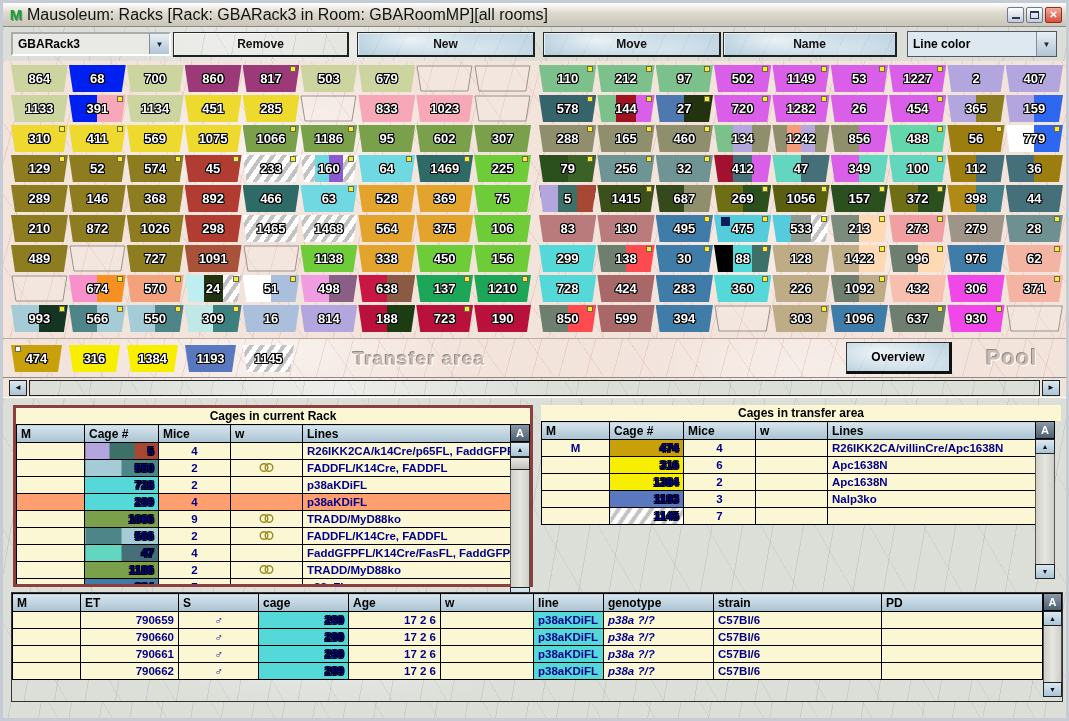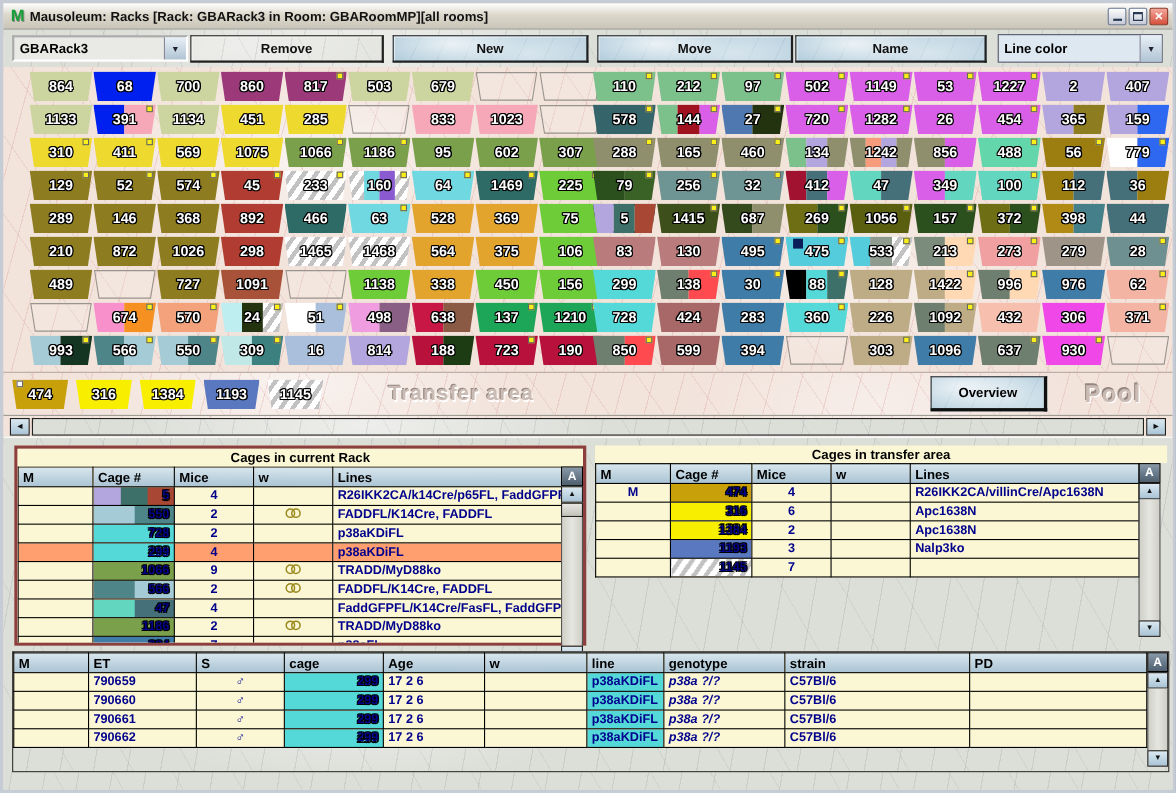--- a/index.html
+++ b/index.html
@@ -19,21 +19,21 @@
     repeating-linear-gradient(60deg, rgba(130,140,135,.12) 0 1px, transparent 1px 47px),
     radial-gradient(ellipse 320px 110px at 30% 40%, rgba(255,255,255,.5), transparent 70%);}
   .marble-blue{background-color:#b7d0de;background-image:
     radial-gradient(ellipse 90px 30px at 30% 30%, rgba(255,255,255,.7), transparent 70%),
     radial-gradient(ellipse 120px 40px at 70% 70%, rgba(255,255,255,.45), transparent 70%),
     repeating-linear-gradient(115deg, rgba(90,130,160,.15) 0 1px, transparent 1px 22px);}
 
   
   .titlebar{height:24px;background:linear-gradient(180deg,#ffffff,#dcd8cc 45%,#c9c5b9);display:flex;align-items:center;padding:0 4px;border-bottom:1px solid #8a8a86;}
   .app-icon{color:#17a038;font-weight:bold;font-size:15px;width:18px;text-align:center;text-shadow:1px 1px 0 #2226;}
-  .title-text{font-size:12px;font-weight:bold;color:#111;flex:1;padding-left:2px;}
+  .title-text{font-size:16px;font-weight:normal;color:#111;flex:1;padding-left:2px;}
   .winbtn{width:17px;height:16px;margin-left:2px;border:1px solid #6a7a96;border-radius:2px;background:linear-gradient(180deg,#fdfdfd,#c4cad6);display:flex;align-items:center;justify-content:center;font-size:10px;font-weight:bold;color:#2a3a55;}
   .winbtn.close{background:linear-gradient(180deg,#f4a89c,#d6503c);color:#fff;border-color:#8a3020;}
   .glyph-min{width:8px;height:2px;background:#2a3a55;margin-top:7px;}
   .glyph-max{width:9px;height:8px;border:1px solid #2a3a55;border-top-width:2px;}
 
   
   .toolbar{height:34px;display:flex;align-items:center;padding:0 8px;}
   .combo{height:24px;background:#e9e9e6;border:2px inset #fff;display:flex;align-items:center;}
   .combo .val{flex:1;font-size:12px;font-weight:bold;padding:0 5px;white-space:nowrap;overflow:hidden;}
   .combo .arrowbox{width:20px;height:100%;background:linear-gradient(180deg,#e8f0f6,#b0c4d4);border-left:1px solid #889;display:flex;align-items:center;justify-content:center;font-size:8px;color:#223;}
@@ -42,21 +42,21 @@
   .tb-btn{height:25px;border:1px solid #2a2a2a;border-right:2px solid #202020;border-bottom:2px solid #202020;box-shadow:inset 1px 1px 0 #ffffffaa;font-size:12px;font-weight:bold;color:#111;display:flex;align-items:center;justify-content:center;}
   .btn-new{width:178px;margin-left:8px;}
   .btn-remove{width:176px;margin-left:2px;}
   .btn-move{width:178px;margin-left:8px;}
   .btn-name{width:174px;margin-left:2px;}
   .linecolor-combo{margin-left:10px;border:1px solid #556;}
 
   
   .rack-area{height:277px;position:relative;}
   .grid{position:absolute;top:4px;display:grid;grid-template-columns:repeat(9,1fr);grid-auto-rows:27px;column-gap:1px;row-gap:3px;}
-  .grid.left{left:24px;width:520px;}
+  .grid.left{left:8px;width:520px;}
   .grid.right{left:536px;width:524px;}
   .cell{position:relative;clip-path:polygon(0 0,100% 0,calc(100% - 4px) 100%,4px 100%);}
   .cell .bands{position:absolute;inset:0;display:flex;}
   .cell .bands span{flex:1;}
   .seg-stripe{background:repeating-linear-gradient(125deg,#ffffff 0 5px,#c2c2c2 5px 9px);}
   .cell .num{position:relative;z-index:2;display:block;text-align:center;line-height:27px;font-size:13px;font-weight:bold;color:#fff;
     text-shadow:-1px -1px 0 #000,1px -1px 0 #000,-1px 1px 0 #000,1px 1px 0 #000,0 -1px 0 #000,0 1px 0 #000,-1px 0 0 #000,1px 0 0 #000;}
   .cell .dot{position:absolute;z-index:3;top:1px;right:3px;width:6px;height:6px;background:#fbef18;border:1px solid #666;}
   .cell .dot.wdot{right:auto;left:4px;background:#fff;}
   .cell .mark{position:absolute;z-index:3;top:2px;left:7px;width:9px;height:9px;}
@@ -103,21 +103,21 @@
   .vs-btn{height:15px;border:1px solid #222;background:linear-gradient(180deg,#dbe9f1,#a9c4d6);font-size:7px;color:#111;display:flex;align-items:center;justify-content:center;}
   .vs-track{flex:1;border:1px solid #555;border-top:none;border-bottom:none;background:linear-gradient(90deg,#cfcfc8,#e6e6e0 50%,#cfcfc8);}
   .vs-thumb{height:13px;border:1px solid #222;background:linear-gradient(180deg,#e8e8e2,#c2c2ba);}
   .vscroll-abs{position:absolute;left:494px;top:16px;height:158px;}
 
   
   .bottom-wrap{position:absolute;left:8px;top:194px;width:1052px;height:110px;border:1px solid #333;display:flex;}
   table.micetbl{border-collapse:collapse;table-layout:fixed;width:1030px;align-self:flex-start;background:#fbf7d4;}
   table.micetbl th{height:18px;background:linear-gradient(180deg,#d7e5ed,#a9c3d3);border:1px solid #000;font-size:12px;font-weight:bold;text-align:left;padding:0 4px;color:#000;white-space:nowrap;overflow:hidden;}
   table.micetbl td{height:17px;border:1px solid #000;font-size:11.5px;font-weight:bold;color:#00008c;padding:0 4px;white-space:nowrap;overflow:hidden;}
-  td.m-et,td.m-age{}
+  td.m-et,td.m-age{text-align:right;}
   td.m-s{text-align:center;font-size:13px;}
   td.m-cage{background:#54d8d8;text-align:right;color:#fff;font-size:12px;
     text-shadow:-1px -1px 0 #000,1px -1px 0 #000,-1px 1px 0 #000,1px 1px 0 #000;}
   td.m-line{background:#54d8d8;color:#000;}
   td.m-gen{font-style:italic;font-weight:normal;color:#202080;}
   .bw-scroll{width:20px;height:104px;display:flex;flex-direction:column;}
 </style>
 </head>
 <body>
 

